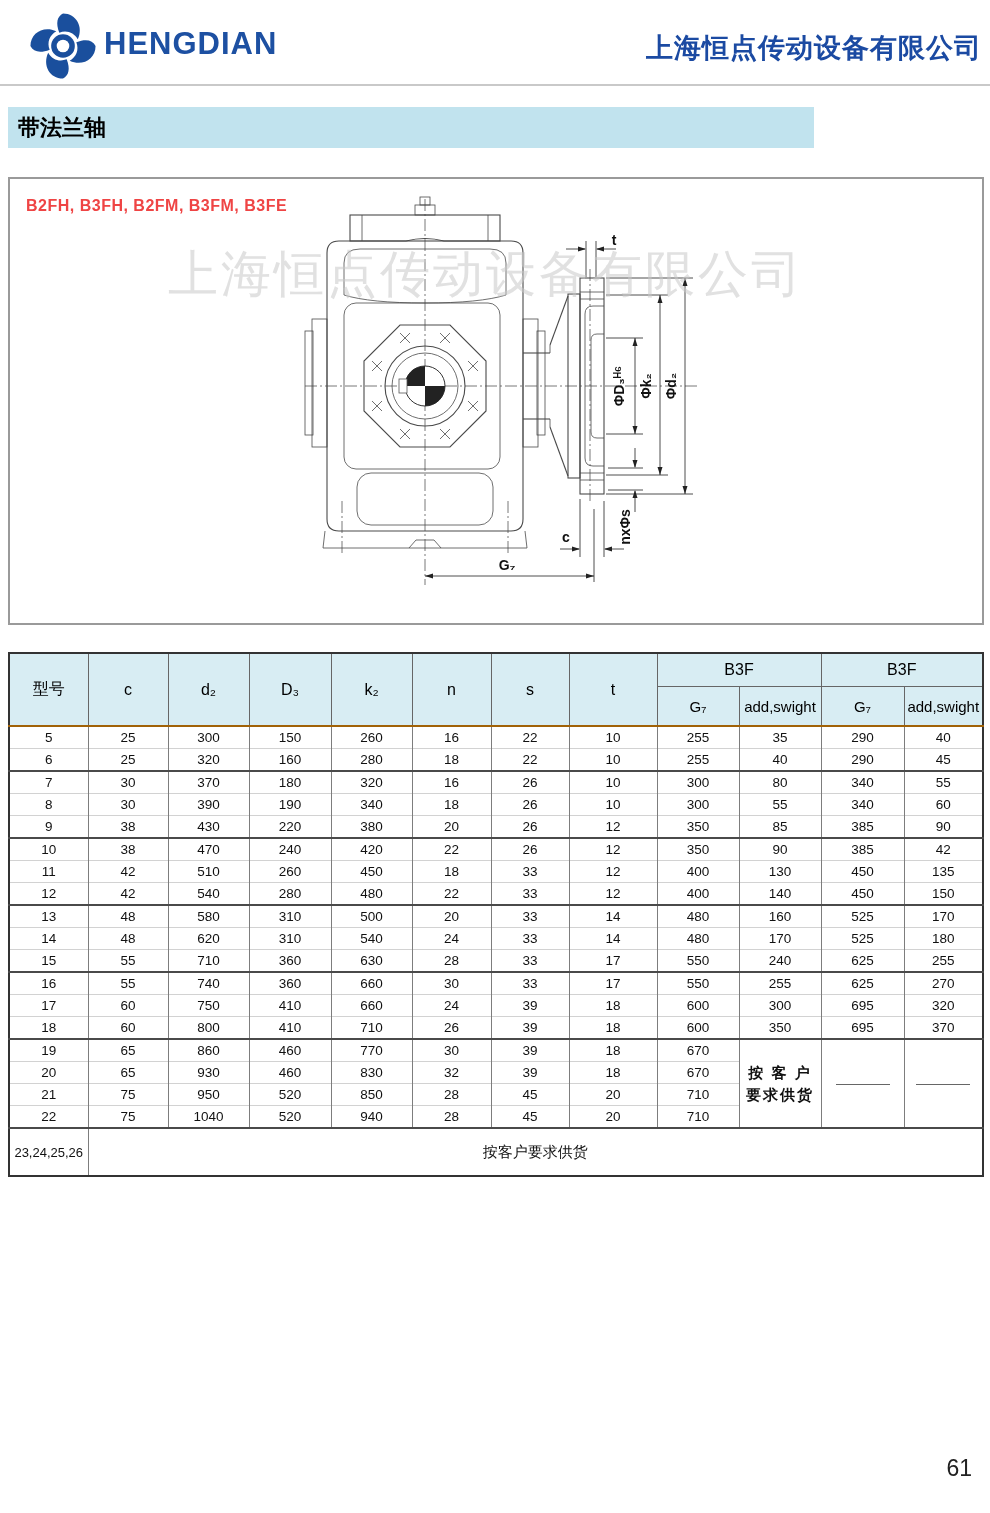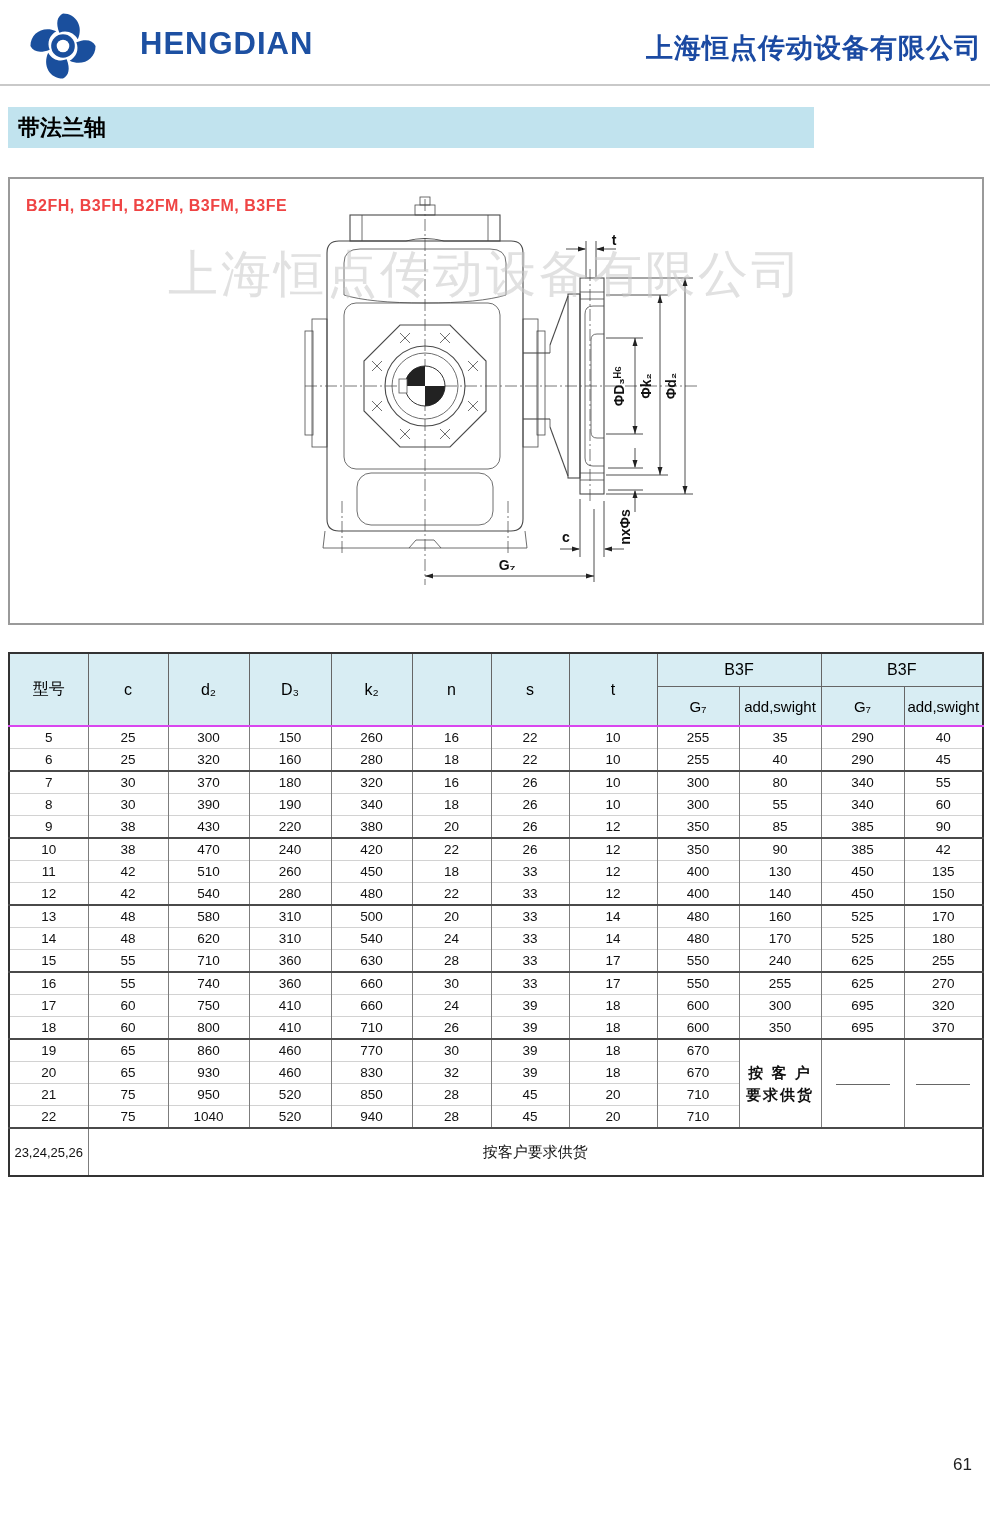--- a/index.html
+++ b/index.html
@@ -1,49 +1,49 @@
 <!DOCTYPE html>
 <html><head>
 <meta charset="utf-8">
 <style>
   html,body{margin:0;padding:0;background:#ffffff;}
   body{width:990px;height:1513px;position:relative;font-family:"Liberation Sans","DejaVu Sans",sans-serif;color:#111;}
 
   
   .logo{position:absolute;left:26px;top:8px;width:74px;height:76px;}
-  .brand-text{position:absolute;left:104px;top:26px;font-size:31px;font-weight:bold;color:#1d50a2;letter-spacing:1px;margin-left:36px;}
+  .brand-text{position:absolute;left:104px;top:26px;font-size:31px;font-weight:bold;color:#1d50a2;letter-spacing:1px;}
   .company-name{position:absolute;right:8px;top:30px;font-size:27px;font-weight:bold;color:#1b4aa2;letter-spacing:1px;}
   .header-divider{position:absolute;left:0;top:84px;width:990px;height:2px;background:#c9c9c9;}
 
   
   .section-bar{position:absolute;left:8px;top:107px;width:806px;height:41px;background:#c1e3ee;}
   .section-bar span{display:block;padding-left:10px;line-height:41px;font-size:22px;font-weight:bold;color:#000;}
 
   
   .drawing-box{position:absolute;left:8px;top:177px;width:972px;height:444px;border:2px solid #9a9a9a;background:#fff;}
   .models-label{position:absolute;left:16px;top:18px;font-size:16px;font-weight:600;letter-spacing:.5px;color:#ef4444;}
   .watermark{position:absolute;left:158px;top:62px;width:660px;font-size:50px;letter-spacing:3px;color:#c9c9c9;opacity:.55;white-space:nowrap;pointer-events:none;}
   .drawing-box svg{position:absolute;left:0;top:0;}
 
   
   .spec-table{position:absolute;left:8px;top:652px;border-collapse:collapse;table-layout:fixed;width:974px;border:2px solid #333;}
   .spec-table th{background:#d8edf3;border:1px solid #666;font-weight:normal;font-size:16px;color:#000;padding:0;margin-left:12px;}
   .spec-table thead tr.h1 th{height:32px;}
   .spec-table thead tr.h2 th{height:38px;font-size:15px;}
   .spec-table thead th.small{font-size:12.5px;}
   .spec-table thead th{border-bottom-width:1px;}
-  .spec-table thead tr.h2 th, .spec-table thead th[rowspan]{border-bottom:2px solid #d946ef;}
+  .spec-table thead tr.h2 th, .spec-table thead th[rowspan]{border-bottom:2px solid #a16207;}
   .spec-table td{border-left:1px solid #7d7d7d;border-right:1px solid #7d7d7d;border-top:1px solid #d2d2d2;text-align:center;vertical-align:middle;font-size:13.5px;height:21px;padding:0;}
   .spec-table tr.group-start td{border-top:2px solid #4a4a4a;}
   .spec-table td.note-cell{font-size:15px;font-weight:600;line-height:22px;letter-spacing:2px;}
   .spec-table td.dash-cell .dashline{display:inline-block;width:54px;border-top:1px solid #666;vertical-align:middle;}
   .spec-table tr.footer-row td{border-top:2px solid #4a4a4a;height:46px;font-size:13px;}
   .spec-table tr.footer-row td.footer-note{font-size:15px;}
 
-  .page-number{position:absolute;left:928px;top:1455px;width:44px;text-align:right;font-size:17px;color:#222;}
+  .page-number{position:absolute;left:928px;top:1455px;width:44px;text-align:right;font-size:23px;color:#222;}
 
   
   .ln{fill:none;stroke:#4a4a4a;stroke-width:1.1;}
   .thin{fill:none;stroke:#4a4a4a;stroke-width:.8;}
   .dim{fill:none;stroke:#222;stroke-width:.8;}
   .cl{fill:none;stroke:#555;stroke-width:.8;stroke-dasharray:12 3 2 3;}
   .arr{fill:#222;stroke:none;}
   .dimtxt{font-family:"Liberation Sans","DejaVu Sans",sans-serif;font-size:14px;fill:#111;font-weight:600;}
 </style>
 </head>

